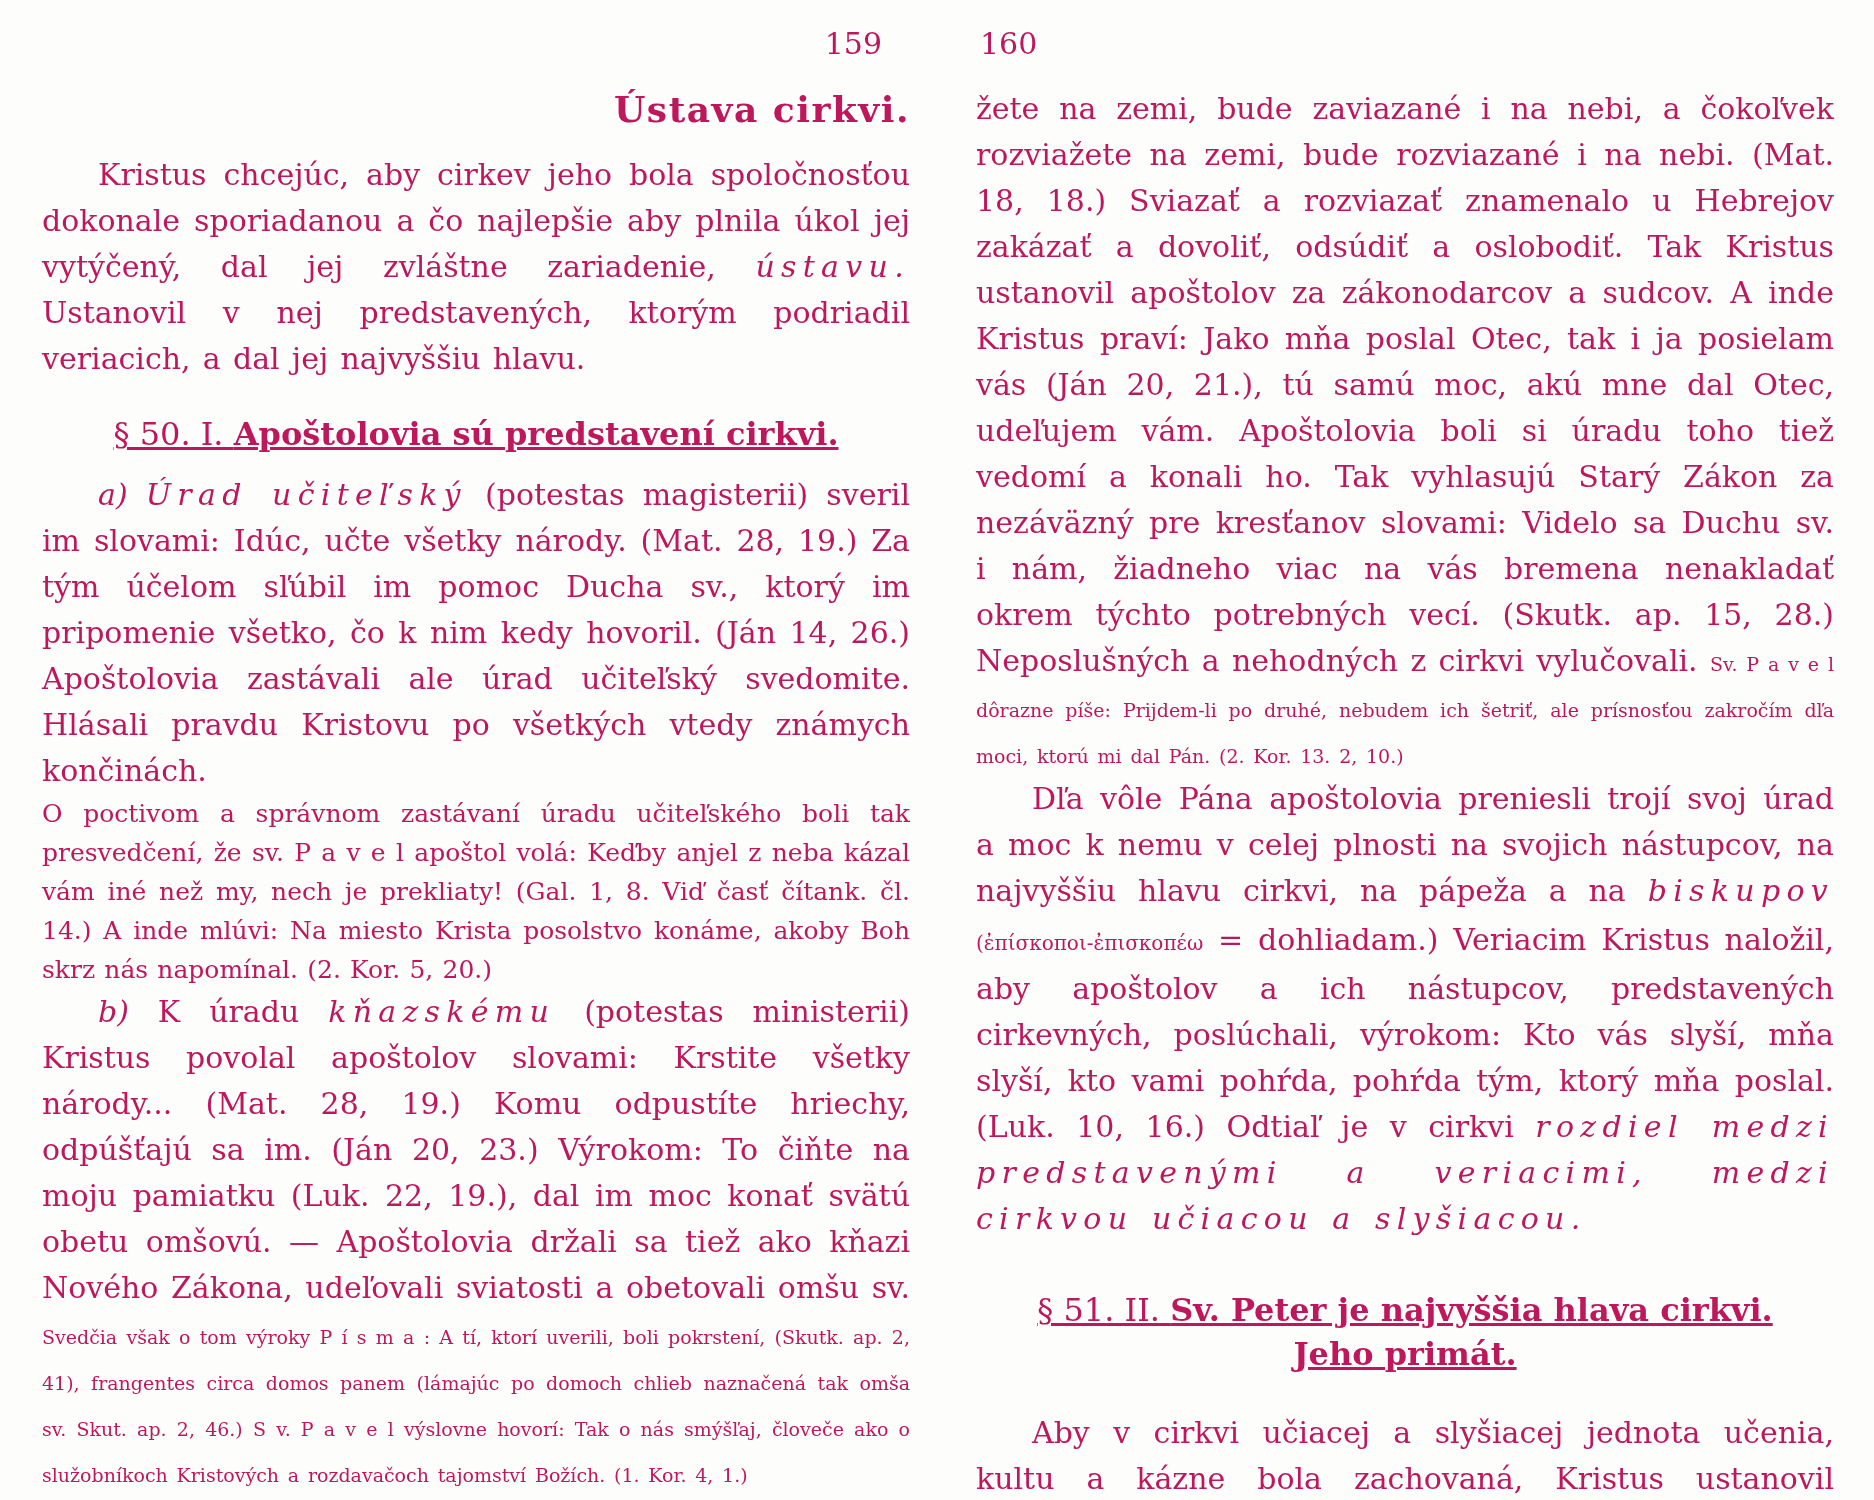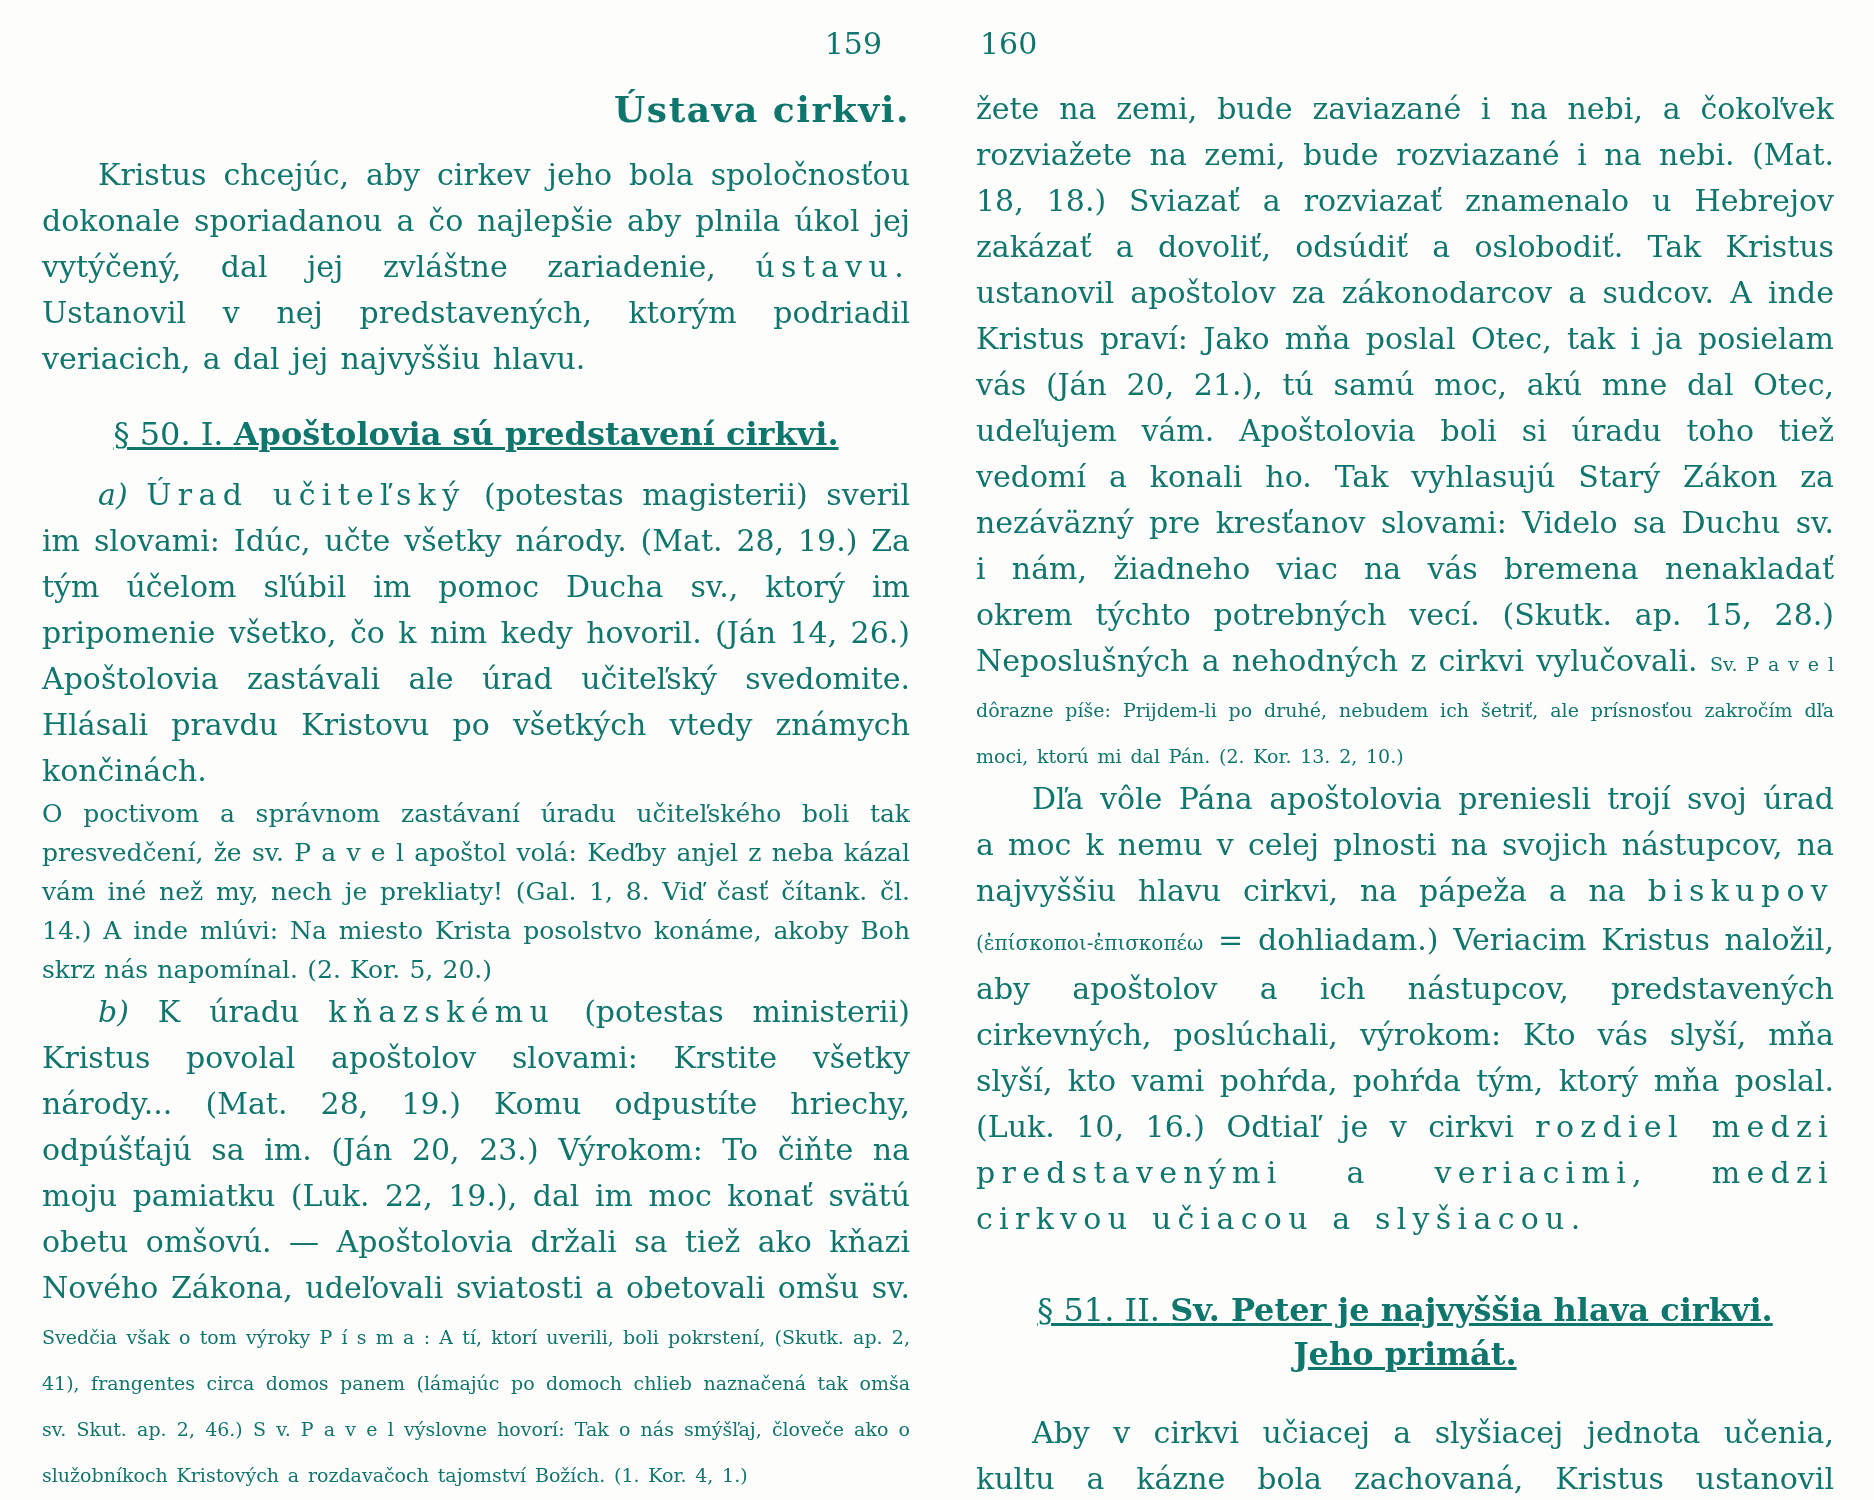--- a/index.html
+++ b/index.html
@@ -7,21 +7,21 @@
     padding: 0;
     background: #ffffff;
   }
   .spread {
     position: relative;
     width: 1874px;
     height: 1500px;
     background: #fdfdfc;
     overflow: hidden;
     font-family: "DejaVu Serif", "Liberation Serif", serif;
-    color: #0f766e;
+    color: #be185d;
   }
   .col { position: absolute; top: 26px; }
   .col-left  { left: 42px;  width: 868px; }
   .col-right { left: 976px; width: 858px; }
 
   .pagenum {
     font-size: 30px;
     line-height: 36px;
     margin-bottom: 24px;
   }
@@ -56,21 +56,21 @@
   }
   p.indent { text-indent: 56px; }
   p.note {
     font-size: 25px;
     line-height: 39px;
     text-align: justify;
     word-spacing: 0.05em;
     margin: 0;
   }
   .small { font-size: 19px; line-height: 39px; }
-  .sp    { letter-spacing: 0.21em; }
+  .sp    { letter-spacing: 0.21em; font-style: italic; }
   .greek { font-size: 20px; }
   i.lead { font-style: italic; }
   .cont  { text-align-last: justify; }
 </style>
 </head>
 <body>
 
 <div class="spread">
 
   <div class="col col-left">

